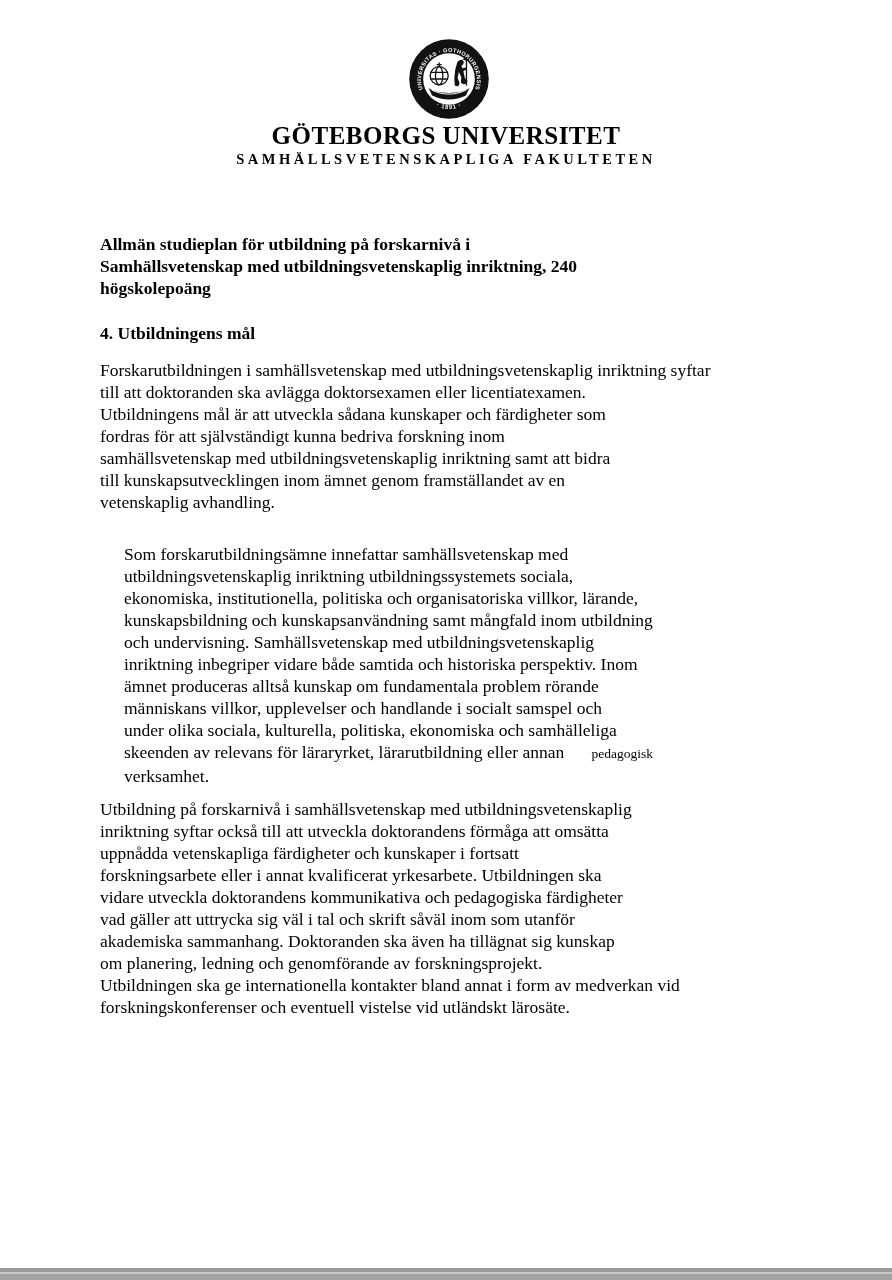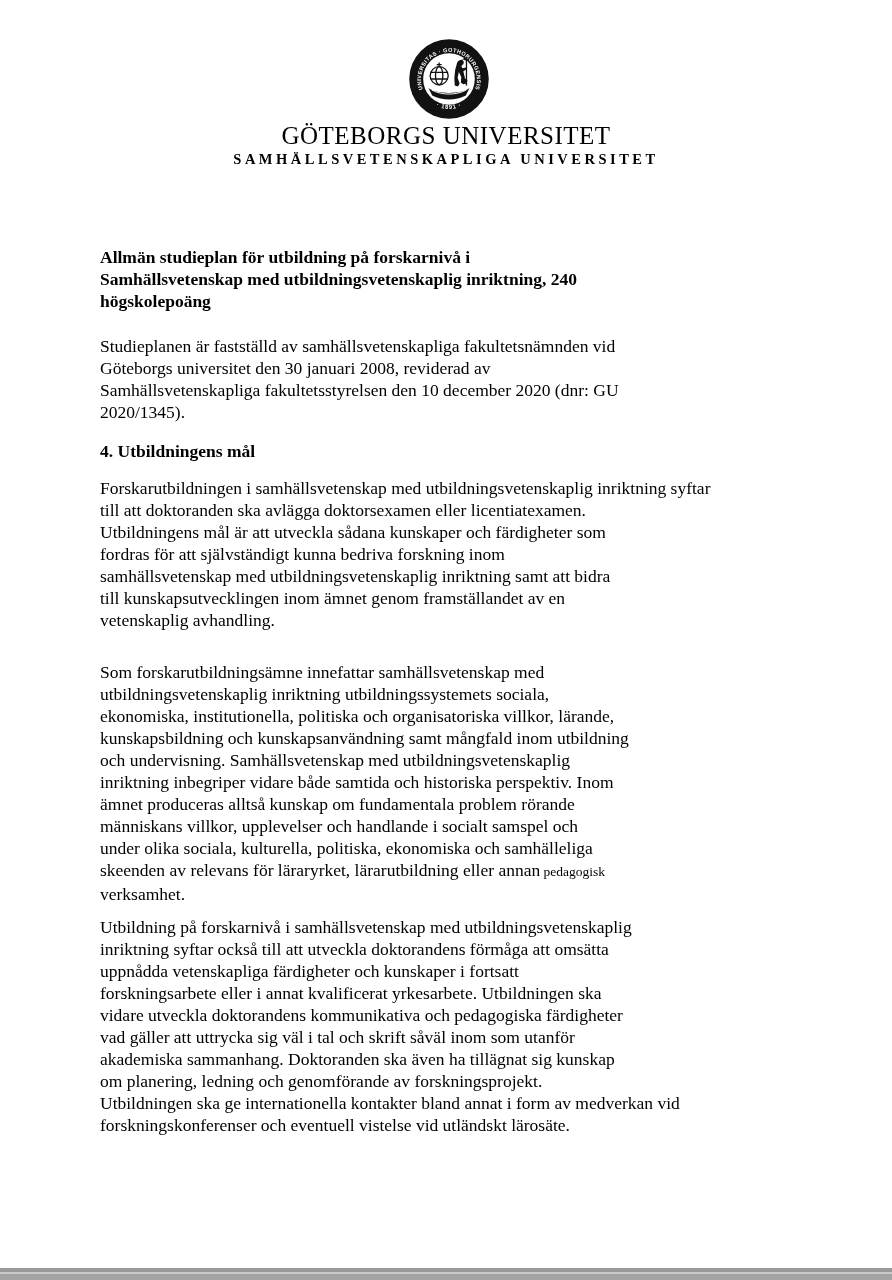--- a/index.html
+++ b/index.html
@@ -25,39 +25,39 @@
     height: 84px;
   }
   .university-name {
     position: absolute;
     top: 122px;
     left: 0;
     width: 100%;
     text-align: center;
     font-size: 25px;
     letter-spacing: 0.5px;
-    font-weight: 400;
+    font-weight: 700;
     white-space: nowrap;
   }
   .faculty-name {
     position: absolute;
     top: 151px;
     left: 0;
     width: 100%;
     text-align: center;
     font-size: 14.5px;
     font-weight: 700;
     letter-spacing: 3.5px;
     white-space: nowrap;
   }
   
   .doc-body {
     position: absolute;
     left: 100px;
-    top: 246px;
+    top: 233px;
     width: 740px;
     font-size: 17.5px;
     line-height: 22px;
   }
   .doc-body p, .doc-body h1, .doc-body h2 {
     margin: 0;
     padding: 0;
     white-space: pre-line;
     font-size: 17.5px;
     line-height: 22px;
@@ -67,25 +67,26 @@
     margin-bottom: 23px;
   }
   p.intro {
     margin-bottom: 17px;
   }
   h2.sec-heading {
     font-weight: 700;
     margin-bottom: 15px;
   }
   p.para-1 { margin-bottom: 30px; }
-  p.para-2 { margin-bottom: 11px; }
+  p.para-2 { margin-bottom: 11px; margin-left: 24px; }
   p.para-3 { }
   p.para-4 { margin-bottom: 16px; }
   .small-word {
     font-size: 13.5px;
+    padding-left: 24px;
   }
   
   .bottom-edge {
     position: absolute;
     left: 0;
     bottom: 0;
     width: 100%;
     height: 13px;
     background: linear-gradient(
       to bottom,
@@ -125,32 +126,28 @@
       <rect x="70.5" y="24" width="1.6" height="34"></rect>
       <path d="M66,26 l6,-3 0,5 z"></path>
     </g>
     <g>
       <path d="M25,61 C36,69 64,69 75,61 L70.5,70 C58,76.5 42,76.5 29.5,70 Z" fill="#121212"></path>
       <path d="M29,63.5 C42,70 58,70 71,63.5" stroke="#ffffff" stroke-width="1.2" fill="none"></path>
     </g>
   </svg>
 
   <div class="university-name">GÖTEBORGS UNIVERSITET</div>
-  <div class="faculty-name">SAMHÄLLSVETENSKAPLIGA UNIVERSITET</div>
+  <div class="faculty-name">SAMHÄLLSVETENSKAPLIGA FAKULTETEN</div>
 
   <div class="doc-body">
 
     <h1 class="doc-title">Allmän studieplan för utbildning på forskarnivå i
 Samhällsvetenskap med utbildningsvetenskaplig inriktning, 240
 högskolepoäng</h1>
 
-    <p class="intro">Studieplanen är fastställd av samhällsvetenskapliga fakultetsnämnden vid
-Göteborgs universitet den 30 januari 2008, reviderad av
-Samhällsvetenskapliga fakultetsstyrelsen den 10 december 2020 (dnr: GU
-2020/1345).</p>
 
     <h2 class="sec-heading">4. Utbildningens mål</h2>
 
     <p class="para-1">Forskarutbildningen i samhällsvetenskap med utbildningsvetenskaplig inriktning syftar
 till att doktoranden ska avlägga doktorsexamen eller licentiatexamen.
 Utbildningens mål är att utveckla sådana kunskaper och färdigheter som
 fordras för att självständigt kunna bedriva forskning inom
 samhällsvetenskap med utbildningsvetenskaplig inriktning samt att bidra
 till kunskapsutvecklingen inom ämnet genom framställandet av en
 vetenskaplig avhandling.</p>

